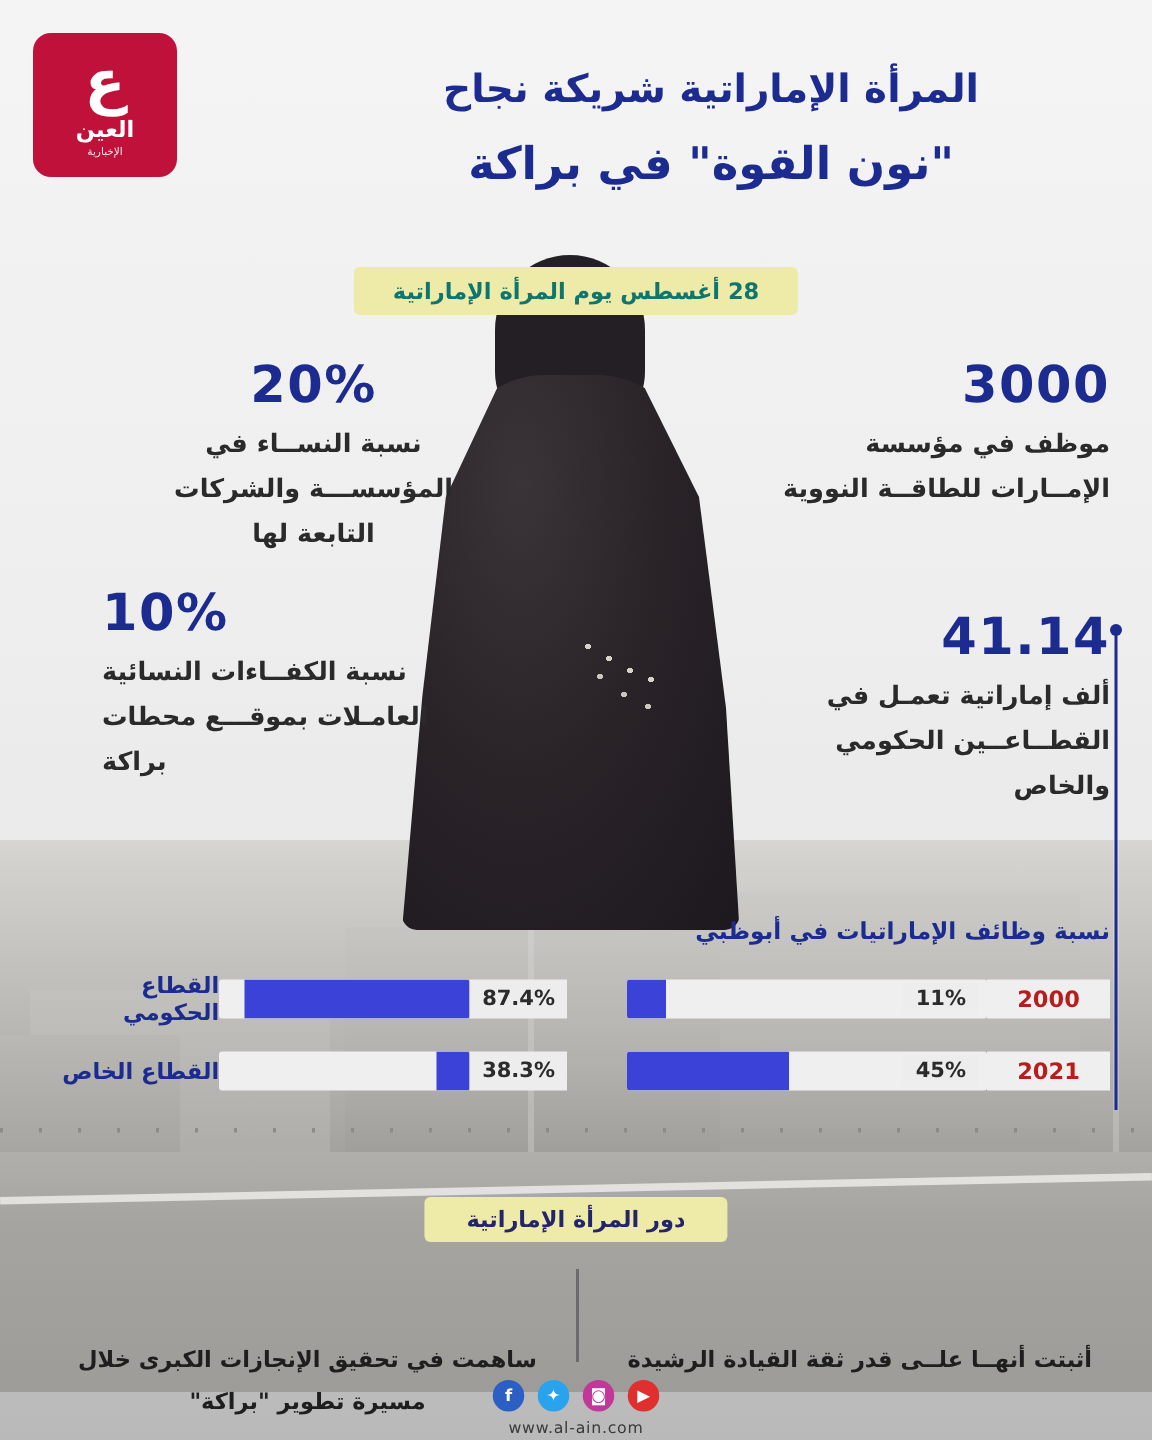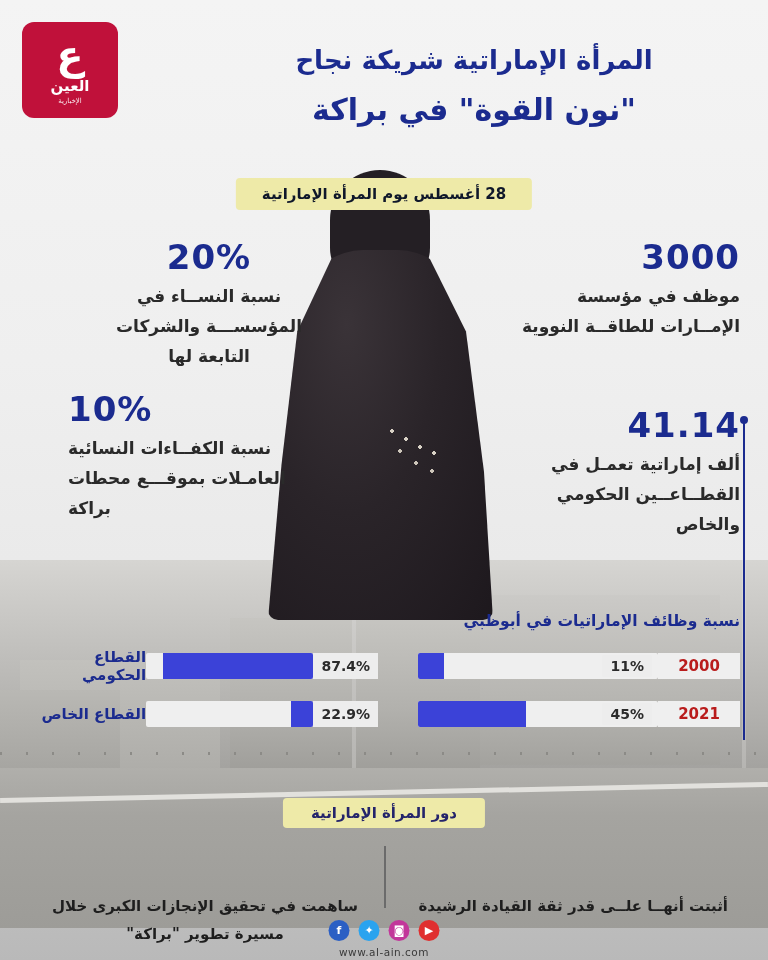--- a/index.html
+++ b/index.html
@@ -107,21 +107,21 @@
   
   .headline {
     position:absolute; right:34px; top:42px; width:520px; text-align:center;
     color:#1b2b8f; font-weight:bold; line-height:1.45;
   }
   .headline .l1 { font-size:26px; }
   .headline .l2 { font-size:30px; margin-top:8px; }
 
   .date-pill {
     position:absolute; left:50%; transform:translateX(-50%); top:178px;
-    background:#eeeaa8; color:#0f172a; font-size:15px; font-weight:bold;
+    background:#eeeaa8; color:#0f766e; font-size:15px; font-weight:bold;
     padding:7px 26px; border-radius:4px; white-space:nowrap;
   }
 
   
   .stat { position:absolute; }
   .stat .num {
     color:#1b2b8f; font-weight:bold; font-size:34px; line-height:1;
     letter-spacing:1px;
   }
   .stat .txt {
@@ -286,21 +286,21 @@
 
   <div class="bar-row" id="sec-row-gov">
     <div class="sec-pct">87.4%</div>
     <div class="sec-track bar-track">
       <div class="bar-fill" style="width:150px; right:0;"></div>
     </div>
     <div class="sec-name">القطاع الحكومي</div>
   </div>
 
   <div class="bar-row" id="sec-row-priv">
-    <div class="sec-pct">22.9%</div>
+    <div class="sec-pct">38.3%</div>
     <div class="sec-track bar-track">
       <div class="bar-fill" style="width:22px; right:0;"></div>
     </div>
     <div class="sec-name">القطاع الخاص</div>
   </div>
 
   <div class="role-pill">دور المرأة الإماراتية</div>
   <div class="role-col" id="role-right">أثبتت أنهــا علــى قدر ثقة القيادة الرشيدة</div>
   <div class="role-divider"></div>
   <div class="role-col" id="role-left">ساهمت في تحقيق الإنجازات الكبرى خلال مسيرة تطوير "براكة"</div>

